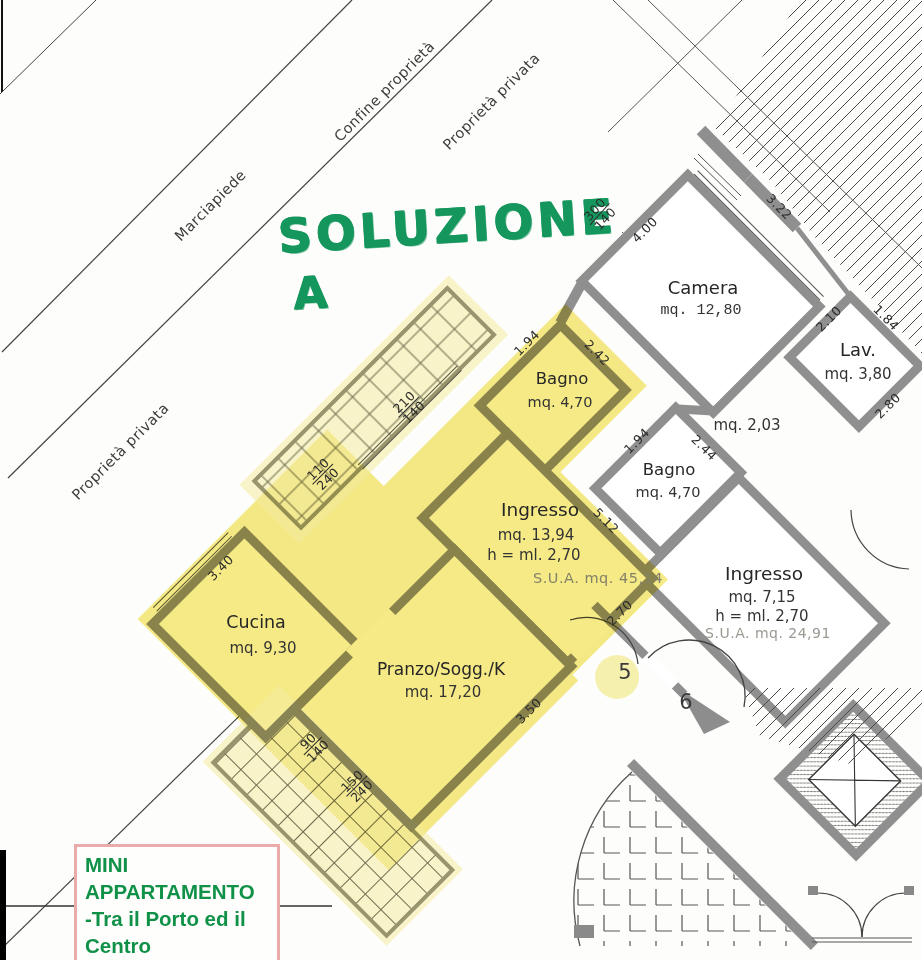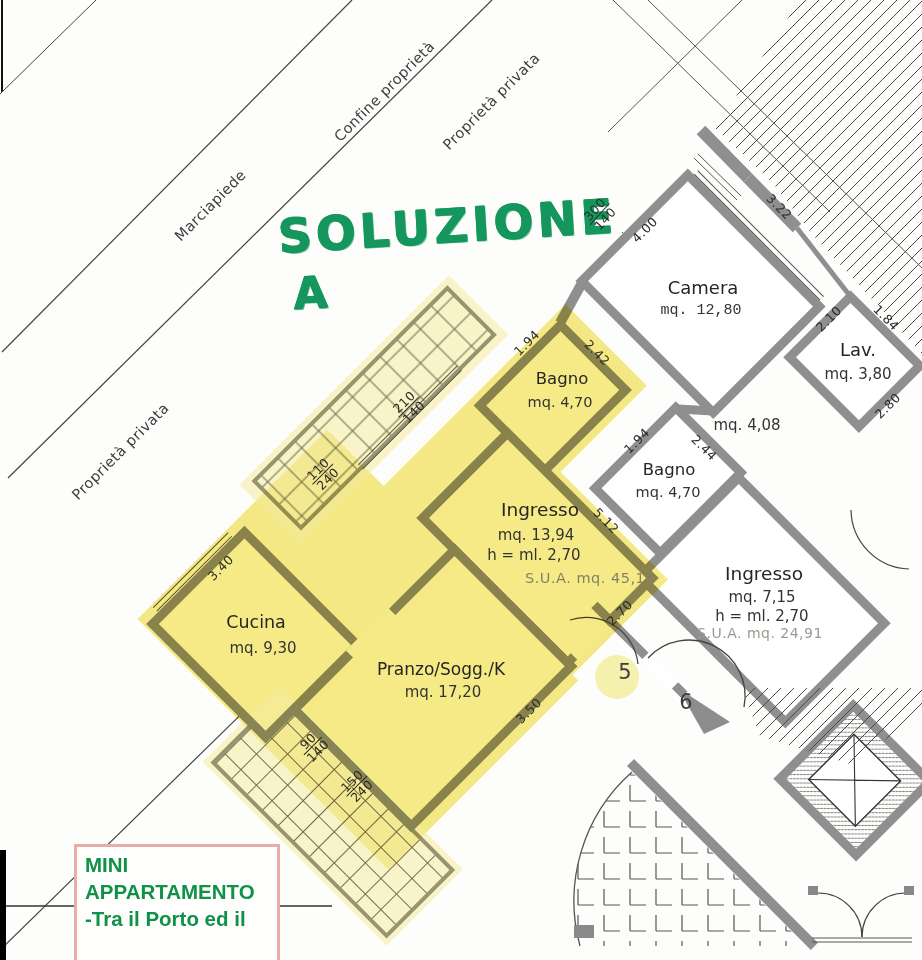--- a/index.html
+++ b/index.html
@@ -3,21 +3,21 @@
 <meta charset="utf-8">
 <style>
   html,body{margin:0;padding:0;background:#e8e8e8;}
   .canvas{position:relative;width:922px;height:960px;background:#fdfdfb;overflow:hidden;
           font-family:"DejaVu Sans",sans-serif;}
   .canvas svg{position:absolute;left:0;top:0;}
   .t{position:absolute;transform:translate(-50%,-50%);white-space:nowrap;color:#2e2e2e;line-height:1.1;}
   .dim{font-size:12.5px;color:#2b2b2b;letter-spacing:.5px;}
   .room{font-size:17px;color:#262626;}
   .area{font-size:15px;color:#333;}
-  .sua{font-size:14.5px;color:#84816a;letter-spacing:.5px;}
+  .sua{font-size:14.5px;color:#84816a;letter-spacing:.5px;margin-left:8px;}
   .site{font-size:14.5px;color:#3c3c3c;letter-spacing:.5px;}
   .stack{text-align:center;line-height:1.05;}
   .stack .num-top{display:block;border-bottom:1.2px solid #2b2b2b;padding:0 2px;}
   .stack .num-bottom{display:block;}
   .marker{font-weight:700;color:#14965c;letter-spacing:4px;
           text-shadow:1px 0 0 #14965c,0 1px 0 #14965c,1.5px 1.5px 0 rgba(20,150,92,.55);}
   .unitnum{font-size:21px;color:#3a3a3a;}
   .infobox{position:absolute;left:74px;top:844px;width:184px;height:116px;
            border:3px solid #eaabab;background:#fefefc;padding:4px 8px;box-sizing:content-box;}
   .infobox div{font-family:"Liberation Sans",sans-serif;font-weight:700;font-size:20.5px;
@@ -136,21 +136,21 @@
   <div class="t site" style="left:492px;top:102px;transform:translate(-50%,-50%) rotate(-45deg);">Proprietà privata</div>
   <div class="t site" style="left:211px;top:206px;transform:translate(-50%,-50%) rotate(-45deg);">Marciapiede</div>
   <div class="t site" style="left:121px;top:452px;transform:translate(-50%,-50%) rotate(-45deg);">Proprietà privata</div>
 
   <div class="t room" style="left:703px;top:288px;font-size:18px;">Camera</div>
   <div class="t area" style="left:701px;top:311px;font-family:Liberation Mono, monospace;">mq. 12,80</div>
 
   <div class="t room" style="left:858px;top:350px;font-size:18px;">Lav.</div>
   <div class="t area" style="left:858px;top:374px;">mq. 3,80</div>
 
-  <div class="t area" style="left:747px;top:425px;">mq. 4,08</div>
+  <div class="t area" style="left:747px;top:425px;">mq. 2,03</div>
 
   <div class="t room" style="left:562px;top:379px;font-size:16.5px;">Bagno</div>
   <div class="t area" style="left:560px;top:403px;font-size:14.5px;">mq. 4,70</div>
 
   <div class="t room" style="left:669px;top:470px;font-size:16.5px;">Bagno</div>
   <div class="t area" style="left:668px;top:493px;font-size:14.5px;">mq. 4,70</div>
 
   <div class="t room" style="left:540px;top:510px;font-size:18.5px;">Ingresso</div>
   <div class="t area" style="left:536px;top:535px;">mq. 13,94</div>
   <div class="t area" style="left:534px;top:555px;">h = ml. 2,70</div>
@@ -202,15 +202,16 @@
   </div>
   <div class="t dim stack" style="left:357px;top:786px;transform:translate(-50%,-50%) rotate(-45deg);">
     <span class="num-top">150</span>
     <span class="num-bottom">240</span>
   </div>
 
   <div class="infobox">
     <div>MINI</div>
     <div>APPARTAMENTO</div>
     <div>-Tra il Porto ed il</div>
+    <div>Centro</div>
   </div>
 
 </div>
 
 </body></html>

